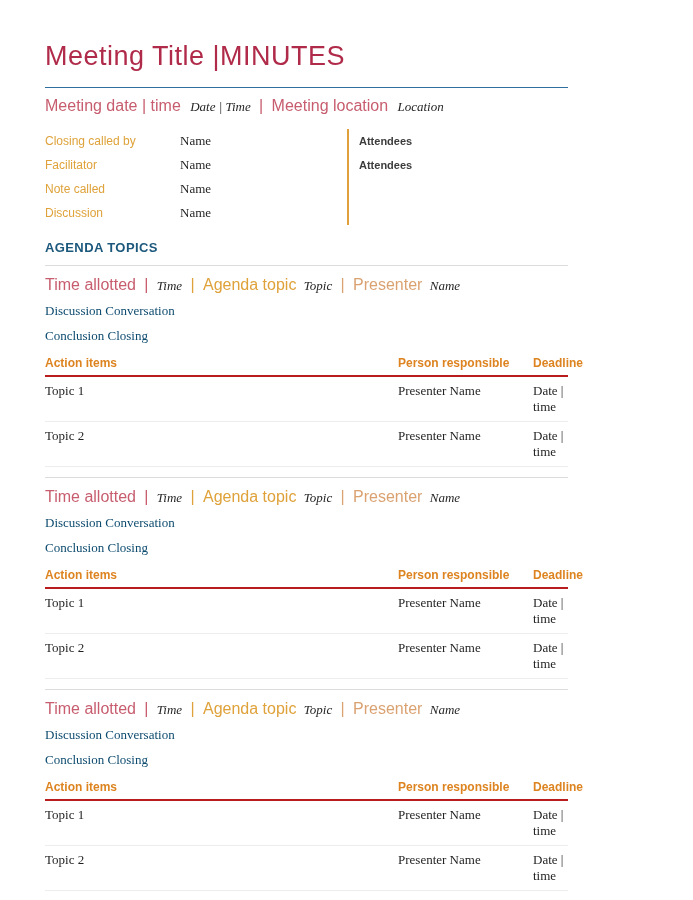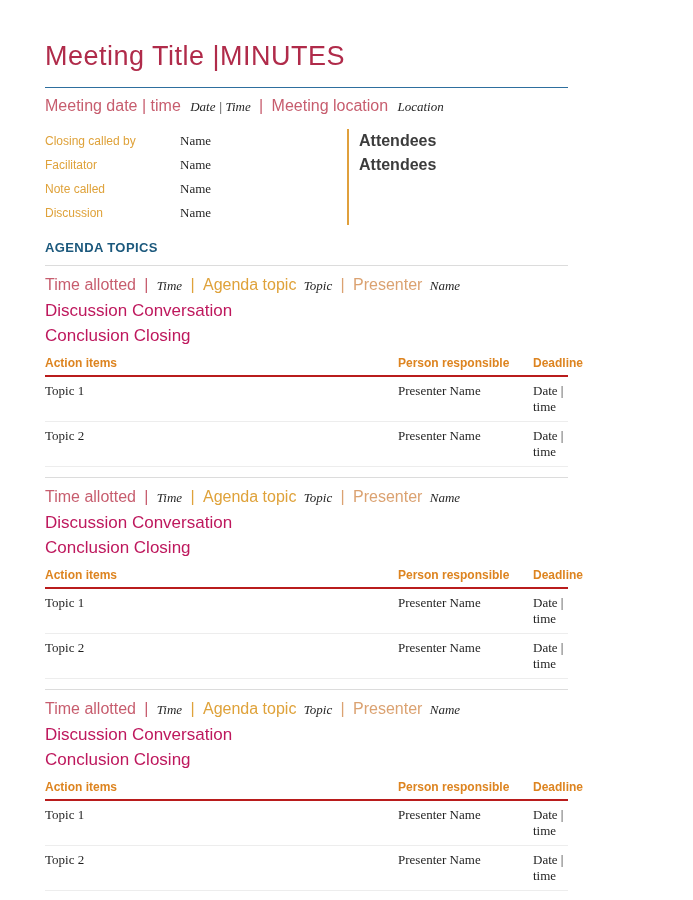--- a/index.html
+++ b/index.html
@@ -29,35 +29,35 @@
   }
   .lbl { font-size: 16px; }
 
   .info-area { display: flex; margin-top: 13px; }
   .info-left { width: 302px; }
   .info-row { display: flex; align-items: center; height: 24px; }
   .info-label { width: 135px; font-size: 12px; color: #DFA23A; }
   .info-value { font-family: "Liberation Serif", serif; font-size: 13px; color: #262626; }
   .info-right { border-left: 2px solid #E0A03C; padding-left: 10px; flex: 1; }
   .attendee { height: 24px; display: flex; align-items: center;
-    font-size: 16px; font-weight: 700; color: #3C3C3C; }
+    font-size: 11px; font-weight: 700; color: #3C3C3C; }
 
   .agenda-heading {
     margin-top: 15px; font-size: 13px; font-weight: 700;
     letter-spacing: 0.4px; color: #1B587C;
   }
 
   .agenda-section { margin-top: 10px; border-top: 1px solid #DCDCDC; padding-top: 10px; }
   .agenda-line { font-size: 12px; line-height: 17px; white-space: nowrap; }
   .agenda-line .sep { margin: 0 5px; }
   .agenda-line .gap { margin-left: 4px; }
 
   .body-line {
-    margin-top: 7px; font-family: Liberation Sans, sans-serif;
-    font-size: 17px; color: #be185d; line-height: 18px;
+    margin-top: 7px; font-family: Liberation Serif, serif;
+    font-size: 13px; color: #0c4a6e; line-height: 18px;
   }
 
   .action-table { margin-top: 11px; }
   .at-header {
     display: grid; grid-template-columns: 353px 135px 1fr;
     border-bottom: 2px solid #b91c1c; padding-bottom: 5px;
   }
   .at-h { font-size: 12px; font-weight: 700; color: #DD8420; }
   .at-row {
     display: grid; grid-template-columns: 353px 135px 1fr;

